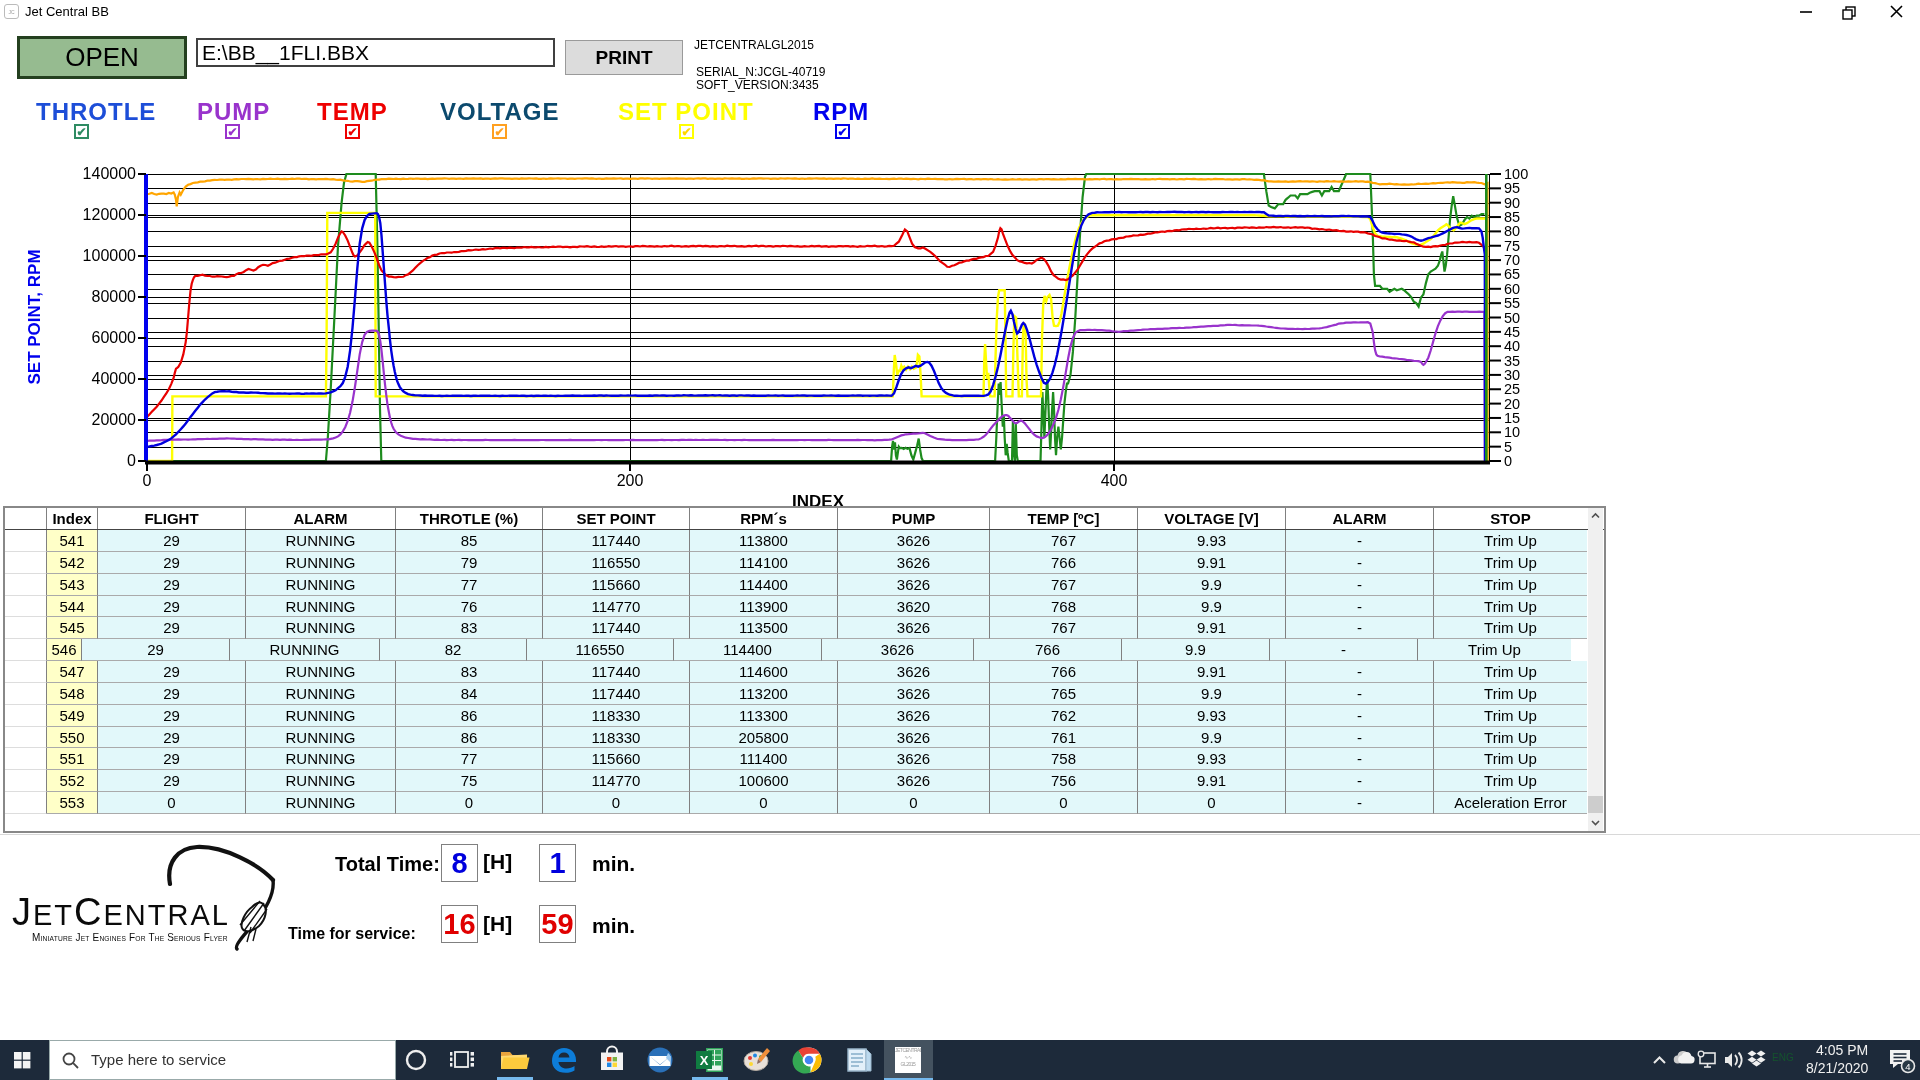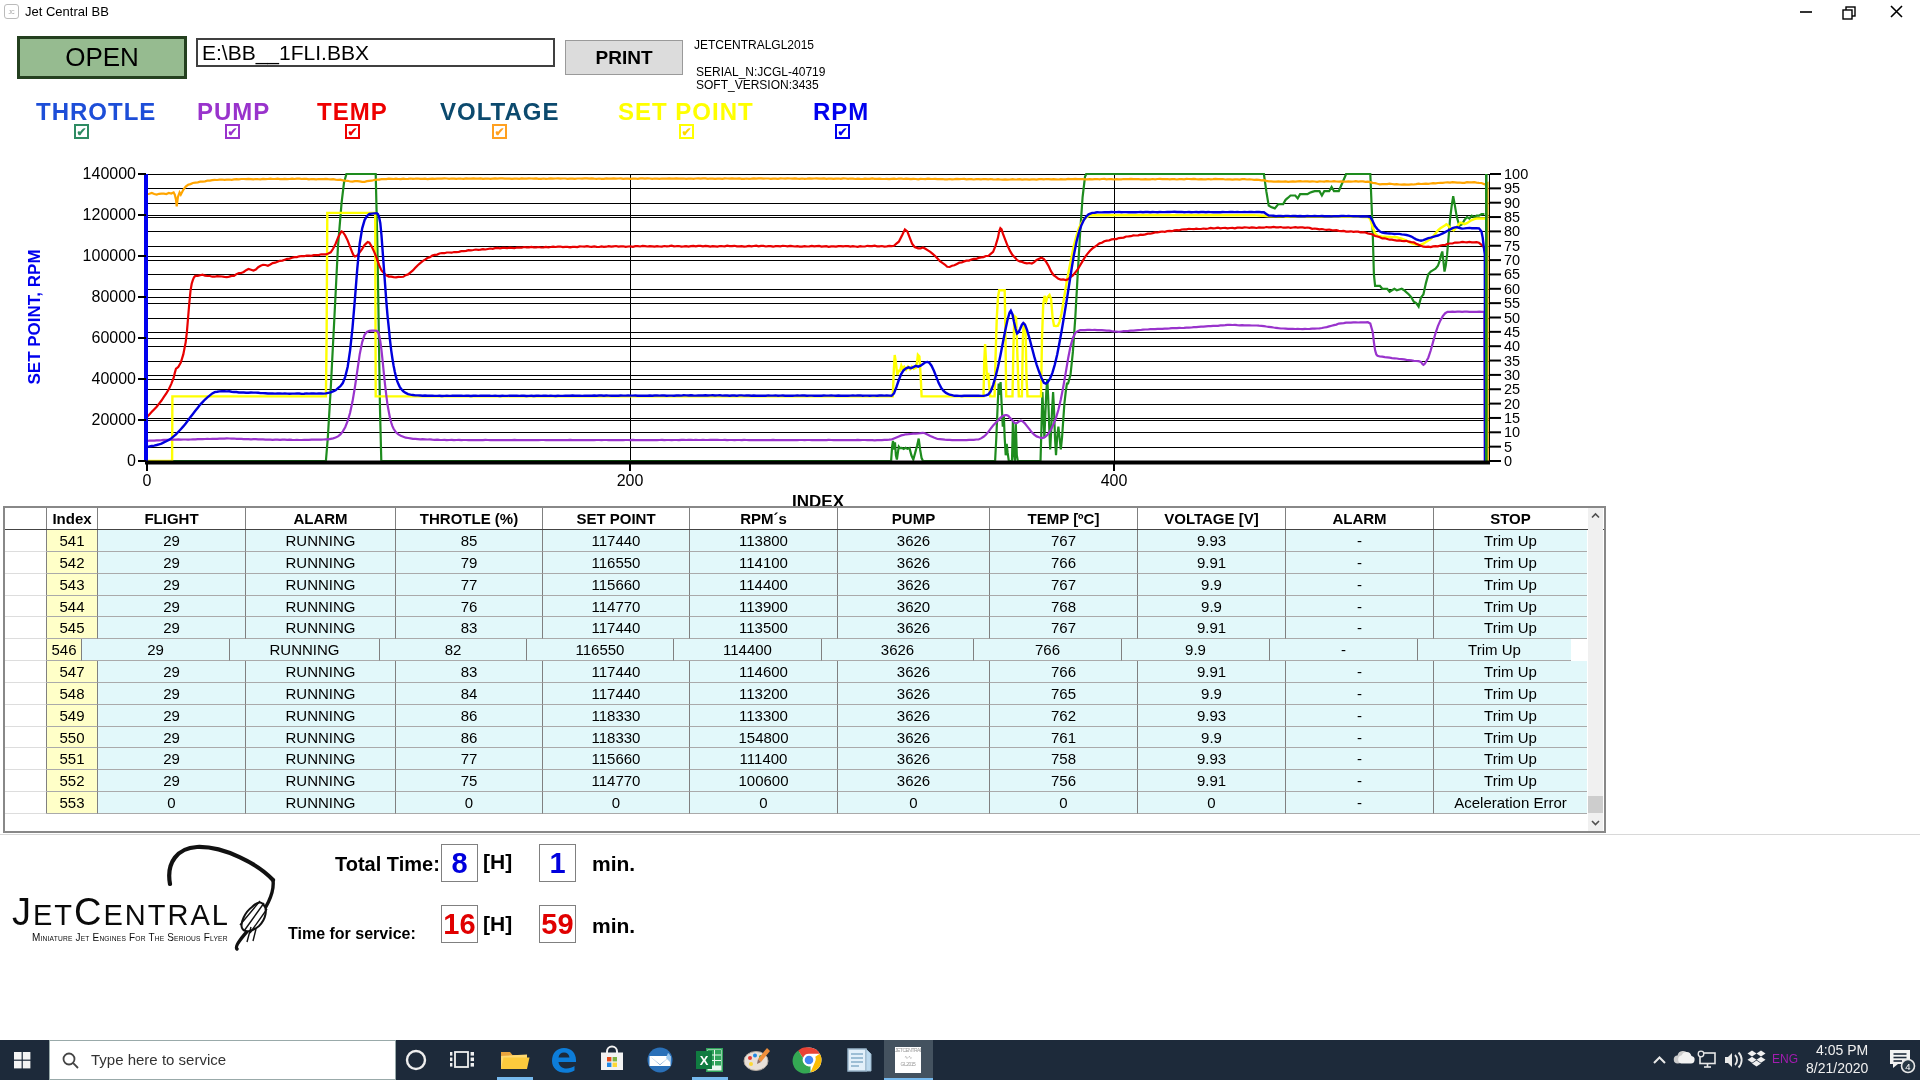--- a/index.html
+++ b/index.html
@@ -306,21 +306,21 @@
       <div class="c cd" style="width:148px">-</div>
       <div class="c cd" style="width:153px">Trim Up</div>
     </div>
     <div class="trow">
       <div class="c c0" style="width:42px"></div>
       <div class="c ci" style="width:51px">550</div>
       <div class="c cd" style="width:148px">29</div>
       <div class="c cd" style="width:150px">RUNNING</div>
       <div class="c cd" style="width:147px">86</div>
       <div class="c cd" style="width:147px">118330</div>
-      <div class="c cd" style="width:148px">154800</div>
+      <div class="c cd" style="width:148px">205800</div>
       <div class="c cd" style="width:152px">3626</div>
       <div class="c cd" style="width:148px">761</div>
       <div class="c cd" style="width:148px">9.9</div>
       <div class="c cd" style="width:148px">-</div>
       <div class="c cd" style="width:153px">Trim Up</div>
     </div>
     <div class="trow">
       <div class="c c0" style="width:42px"></div>
       <div class="c ci" style="width:51px">551</div>
       <div class="c cd" style="width:148px">29</div>
@@ -503,21 +503,21 @@
 <path d="M80 17 h3 l4 -4 v14 l-4 -4 h-3 Z" fill="#e8e8e8"></path>
 <path d="M90 15 a7 7 0 0 1 0 10 M93.5 12.5 a10.5 10.5 0 0 1 0 15" fill="none" stroke="#e8e8e8" stroke-width="1.8"></path>
 <g fill="#f0f0f0">
       <path d="M107 10.5 l4.5 3 -4.5 3 -4.5 -3 Z"></path>
       <path d="M116 10.5 l4.5 3 -4.5 3 -4.5 -3 Z"></path>
       <path d="M107 16.7 l4.5 3 -4.5 3 -4.5 -3 Z"></path>
       <path d="M116 16.7 l4.5 3 -4.5 3 -4.5 -3 Z"></path>
       <path d="M111.5 20.6 l4.5 3 -4.5 3 -4.5 -3 Z"></path>
     </g>
 </svg>
-<div class="abs" style="left:1772px;top:1052px;font-size:12px;color:#a21caf">ENG</div>
+<div class="abs" style="left:1772px;top:1052px;font-size:10px;color:#14532d">ENG</div>
 <div class="abs" style="left:1816px;top:1042px;width:52px;font-size:14px;color:#f0f0f0;text-align:center;white-space:nowrap">4:05 PM</div>
 <div class="abs" style="left:1806px;top:1060px;width:64px;font-size:14px;color:#f0f0f0;text-align:left;white-space:nowrap">8/21/2020</div>
 <svg class="abs" style="left:1882px;top:1040px;width:38px;height:40px" viewBox="0 0 38 40">
 <path d="M8 10 H28 V24 H16 L11 28 V24 H8 Z" fill="#f2f2f2"></path>
 <g stroke="#1d2a3a" stroke-width="1.6">
       <line x1="11.5" y1="14" x2="24.5" y2="14"></line>
       <line x1="11.5" y1="17.5" x2="24.5" y2="17.5"></line>
       <line x1="11.5" y1="21" x2="20" y2="21"></line>
     </g>
 <circle cx="26" cy="26" r="6.5" fill="#273744" stroke="#e8e8e8" stroke-width="1.6"></circle>

